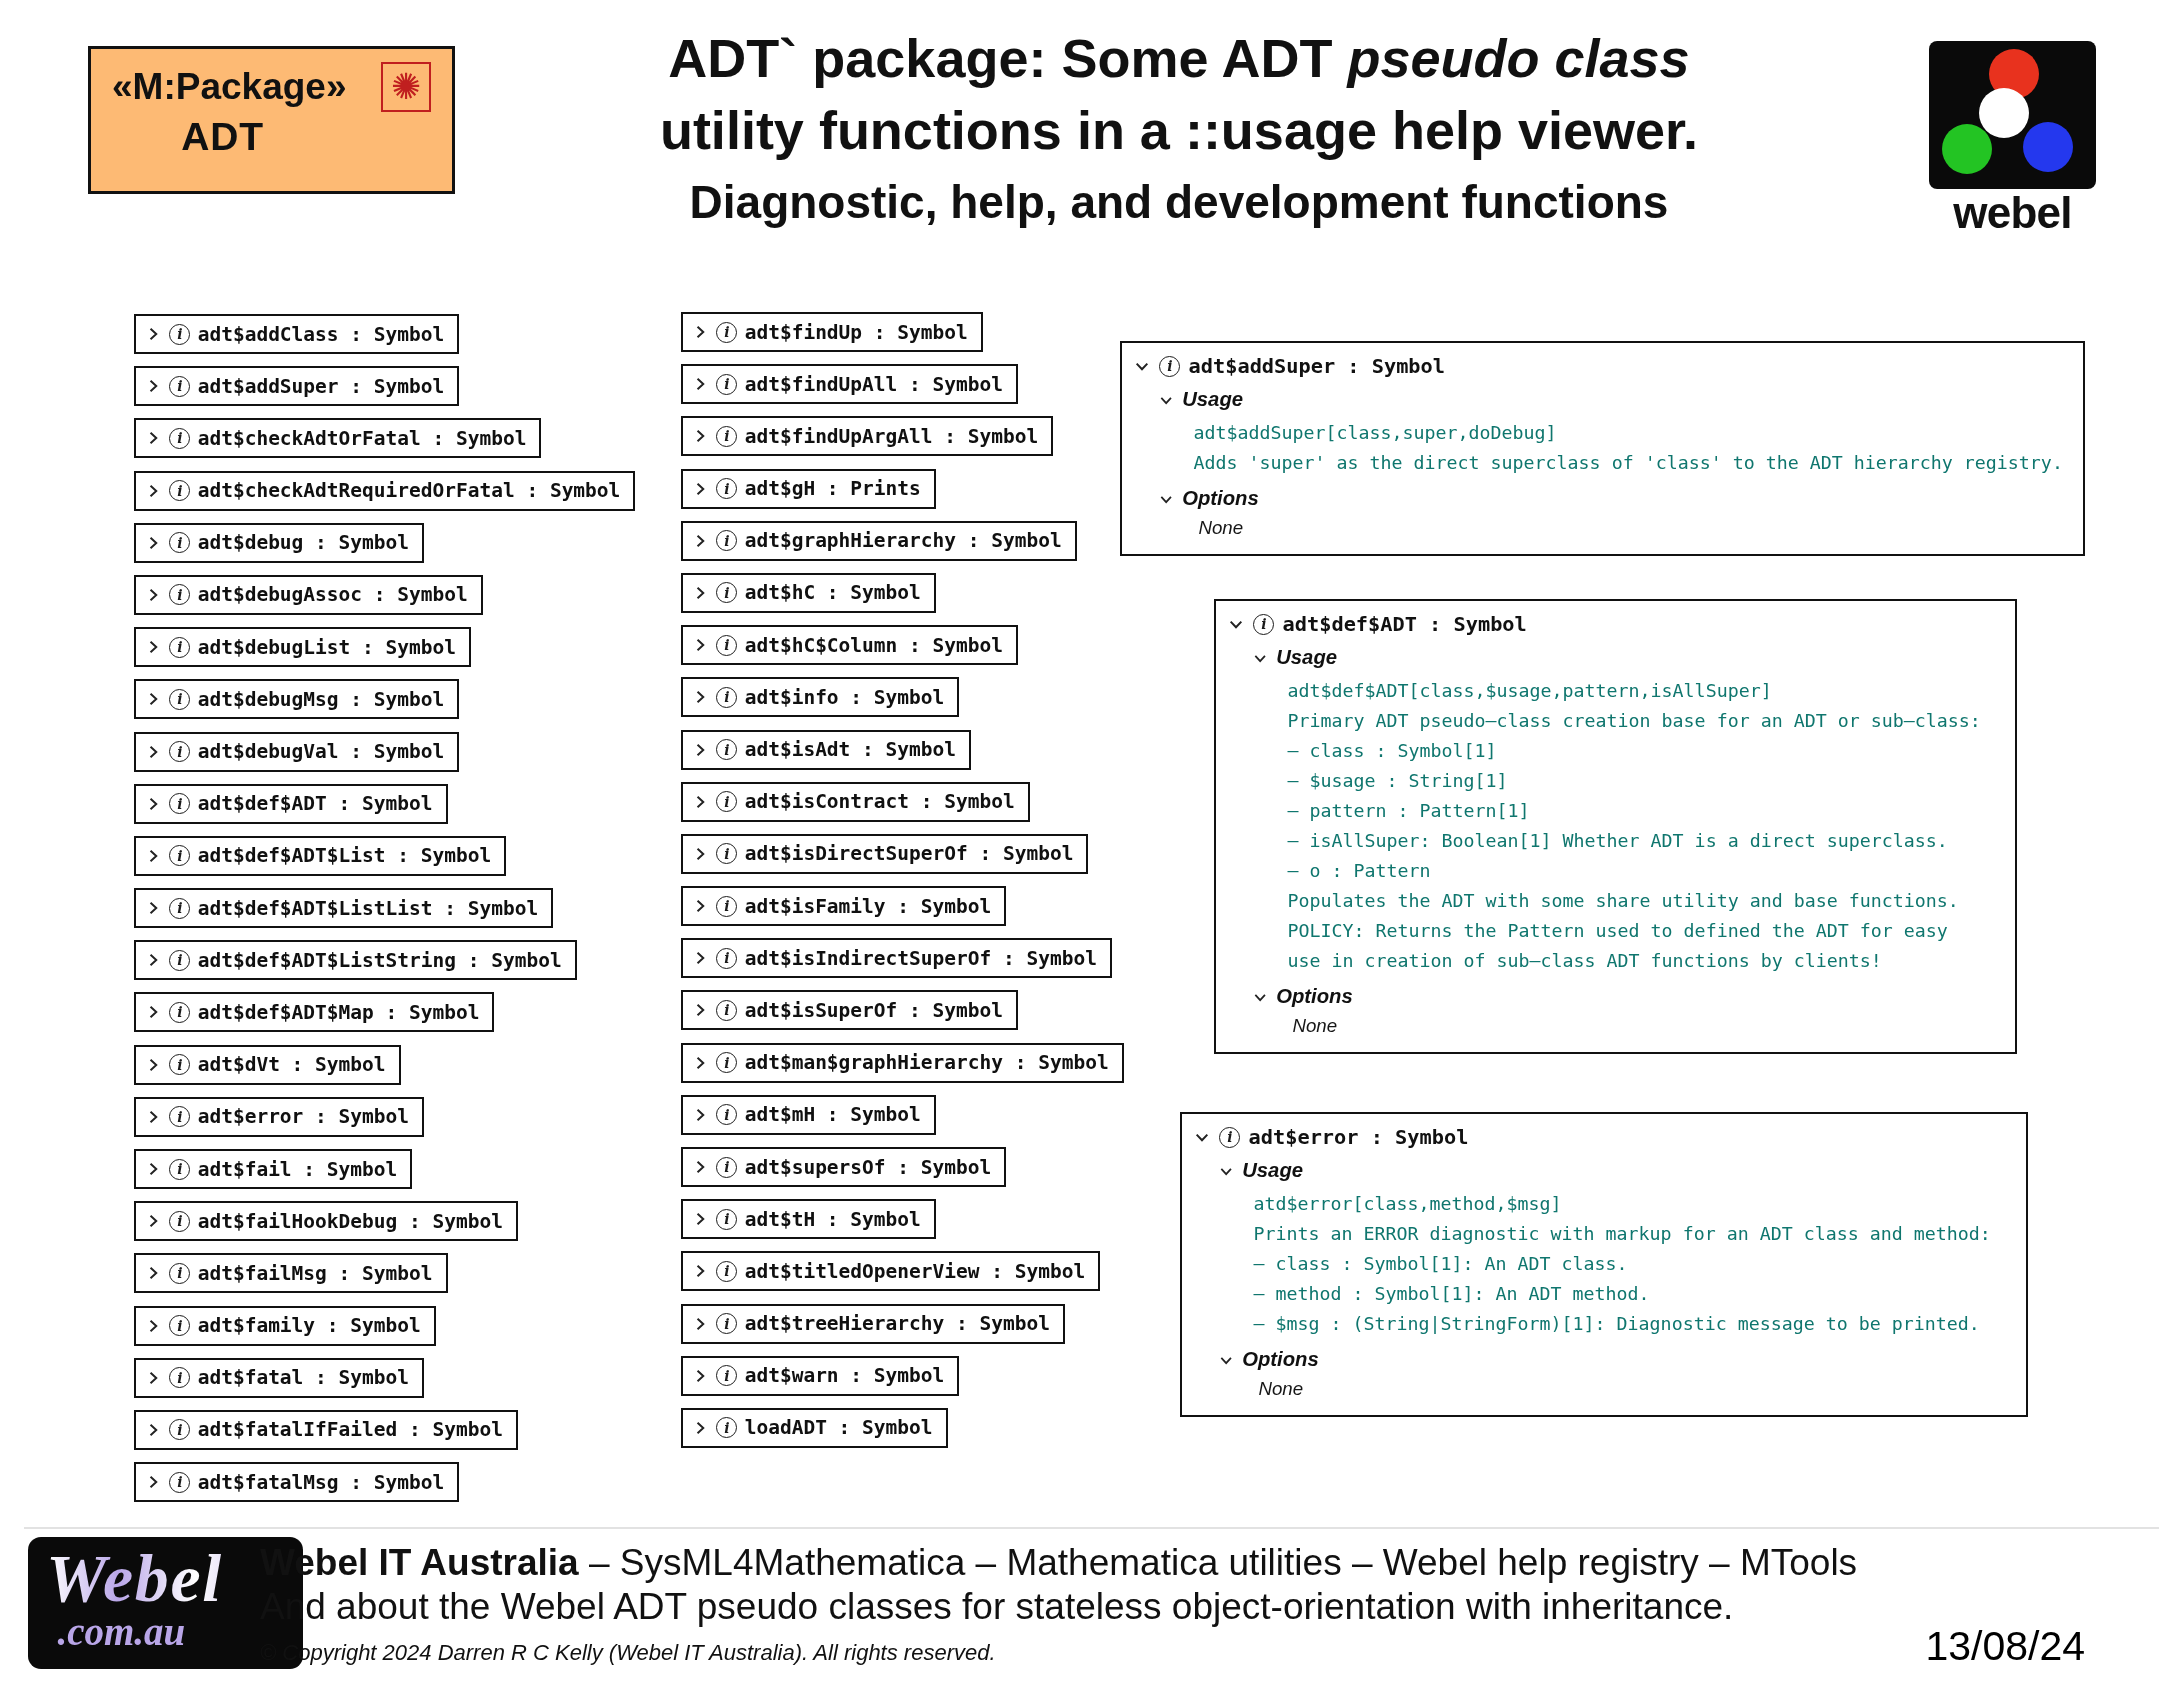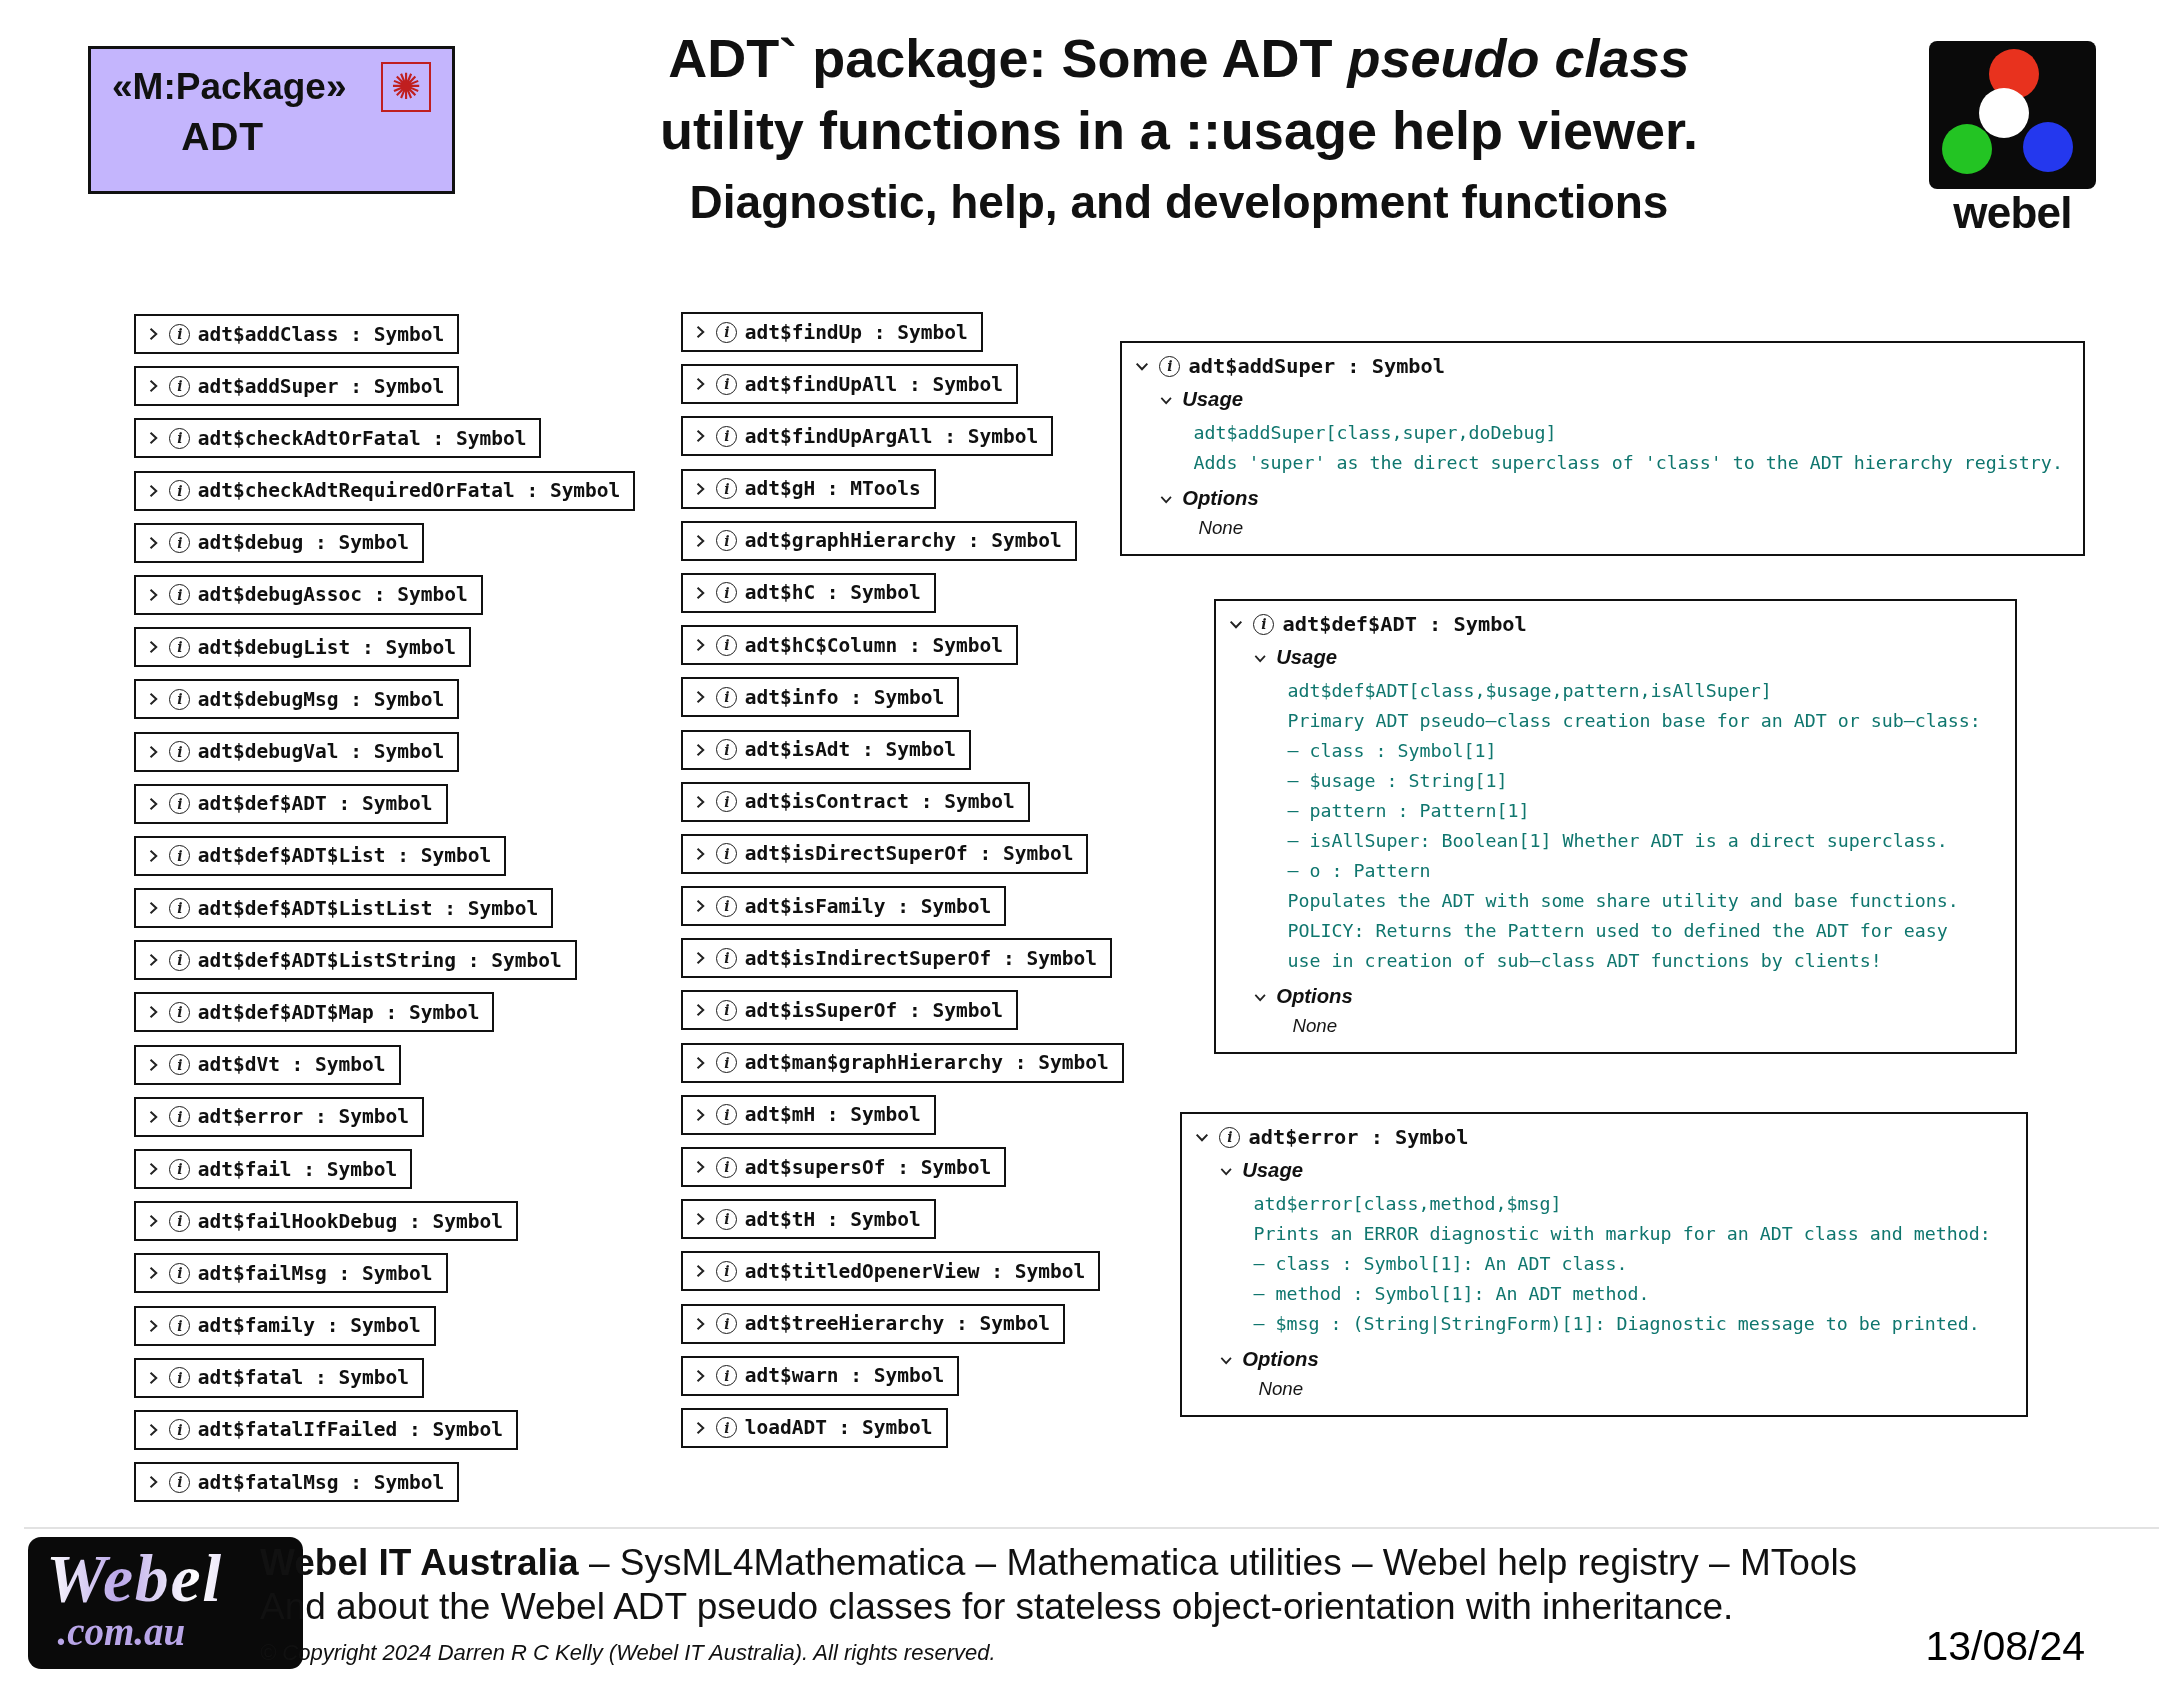--- a/index.html
+++ b/index.html
@@ -1,21 +1,21 @@
 <!DOCTYPE html>
 <html style="font-size:13px"><head>
 <meta charset="utf-8">
 <style>
   * { margin:0; padding:0; box-sizing:border-box; }
   html,body { width:2183px; height:1684px; }
   body { position:relative; background:#ffffff; color:#111; font-family:"Liberation Sans",sans-serif; overflow:hidden; }
 
   
   .pkg-box { position:absolute; left:88px; top:46px; width:367px; height:148px;
-             border:3.3px solid #111; background:#c4b5fd; padding:13px 21px 8.1px 21px;
+             border:3.3px solid #111; background:#fdba74; padding:13px 21px 8.1px 21px;
              display:flex; flex-direction:column; align-items:center; gap:3.3px; }
   .pkg-row { width:100%; display:flex; align-items:center; justify-content:space-between; gap:11.4px; }
   .pkg-stereo { font-size:37px; font-weight:bold; white-space:nowrap; }
   .pkg-icon-box { width:50px; height:50px; border:2.4px solid #c01f1f; display:flex; align-items:center; justify-content:center; flex:0 0 auto; }
   .pkg-icon { color:#c01f1f; font-size:36px; line-height:1; }
   .pkg-name { font-size:39px; font-weight:bold; letter-spacing:0.8px; margin-right:98px; }
 
   
   .title-block { position:absolute; left:472px; top:23px; width:1414px; text-align:center; }
   .title-l1, .title-l2 { font-size:54px; font-weight:bold; line-height:1.33; white-space:nowrap; }
@@ -318,21 +318,21 @@
       </svg>
       <span class="info">i</span>
       <span class="sym-label">adt$findUpArgAll : Symbol</span>
     </div>
 
     <div class="sym">
       <svg class="chev" viewBox="0 0 22 22">
         <path d="M8 4.5 L15 11 L8 17.5" fill="none" stroke="#222" stroke-width="2.4"></path>
       </svg>
       <span class="info">i</span>
-      <span class="sym-label">adt$gH : MTools</span>
+      <span class="sym-label">adt$gH : Prints</span>
     </div>
 
     <div class="sym">
       <svg class="chev" viewBox="0 0 22 22">
         <path d="M8 4.5 L15 11 L8 17.5" fill="none" stroke="#222" stroke-width="2.4"></path>
       </svg>
       <span class="info">i</span>
       <span class="sym-label">adt$graphHierarchy : Symbol</span>
     </div>
 

